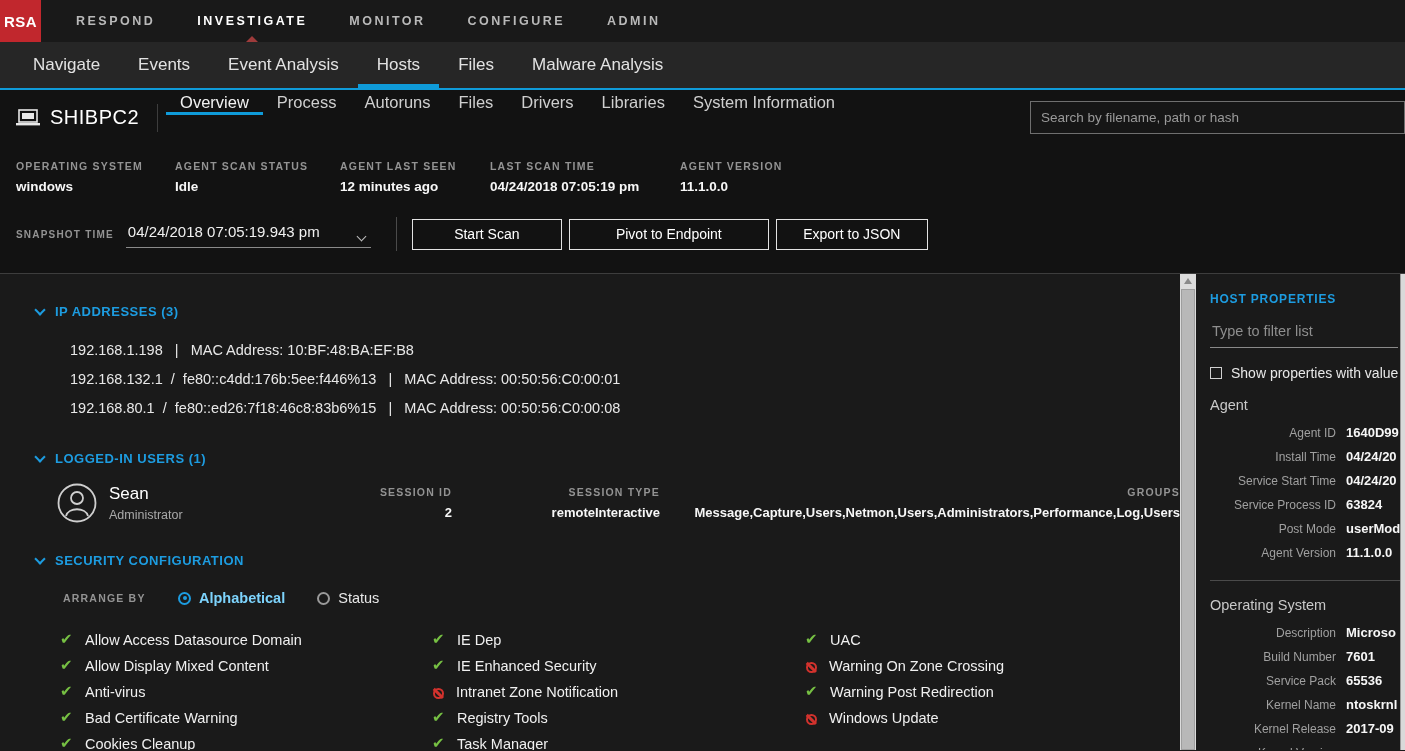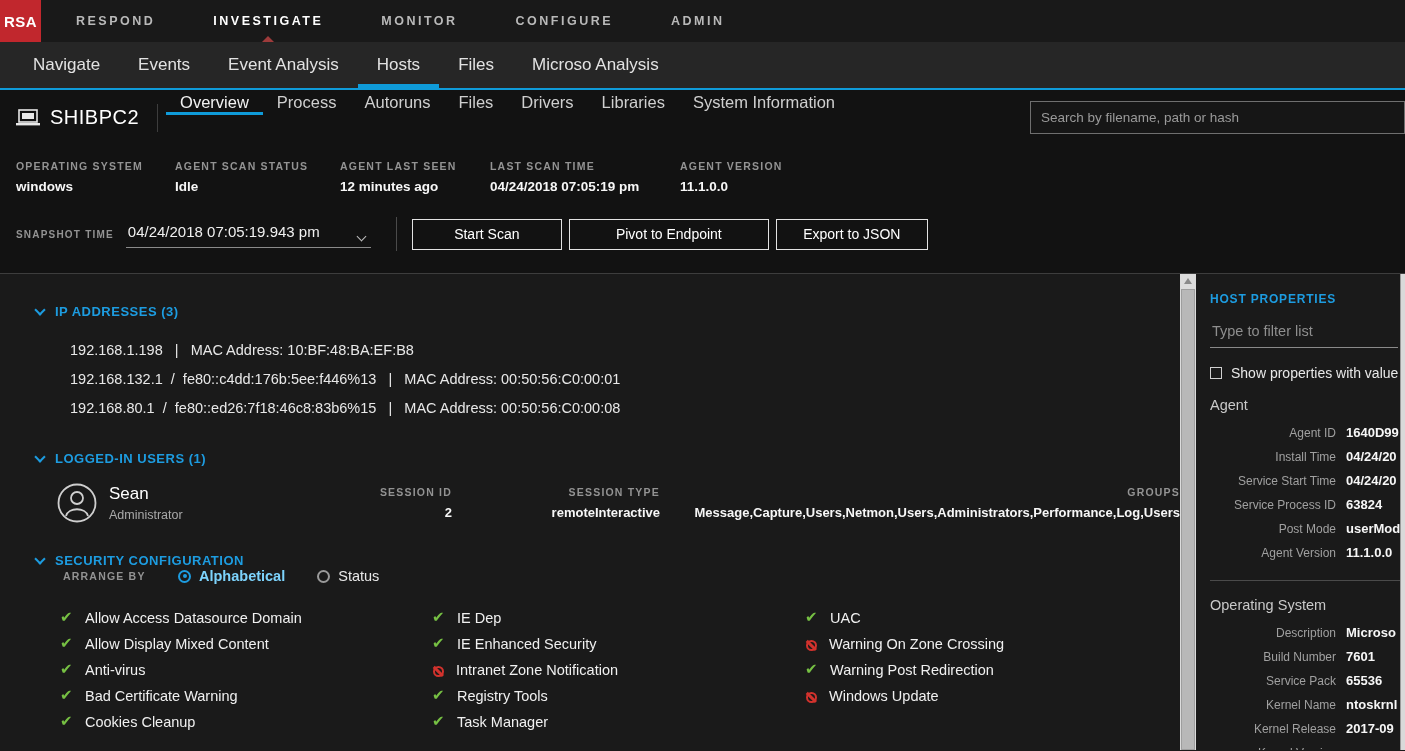--- a/index.html
+++ b/index.html
@@ -3,21 +3,21 @@
 <meta charset="utf-8">
 <style>
   * { margin:0; padding:0; box-sizing:border-box; }
   html,body { width:1405px; height:751px; overflow:hidden; background:#1a1a1a;
               font-family:"Liberation Sans","DejaVu Sans",sans-serif; }
 
   
   .topbar { height:42px; background:#191919; display:flex; align-items:stretch; }
   .logo { width:41px; background:#c1272d; color:#fff; font-weight:bold; font-size:15px;
           display:flex; align-items:center; justify-content:center; letter-spacing:.5px; cursor:pointer; }
-  .topnav { display:flex; align-items:center; padding-left:14px;gap:16px; }
+  .topnav { display:flex; align-items:center; padding-left:14px; }
   .topnav-item { position:relative; color:#b9b9b9; font-size:12.5px; font-weight:bold;
                  letter-spacing:2.5px; padding:0 21px; height:42px; display:flex; align-items:center; cursor:pointer; }
   .topnav-item.active { color:#ffffff; }
   .topnav-item.active .up-tri { position:absolute; bottom:0; left:50%; margin-left:-6px;
       width:0; height:0; border-left:6px solid transparent; border-right:6px solid transparent;
       border-bottom:6px solid #9e3b3b; }
 
   
   .subnav { height:48px; background:#262626; display:flex; align-items:stretch; padding-left:14px;
             border-bottom:2px solid #0f9bd9; }
@@ -76,21 +76,21 @@
   .avatar { width:40px; height:40px; flex:none; }
   .user-names { width:218px; padding-left:12px; padding-top:1px; }
   .user-name { color:#fff; font-size:17px; }
   .user-role { color:#a9a9a9; font-size:12.5px; margin-top:4px; }
   .sess-col { padding-top:3px;text-align:right; }
   .sess-col .mini-value { color:#f7f7f7; font-size:13px; font-weight:bold; margin-top:7px; }
   .col-sid { width:137px; } .col-stype { width:208px; } .col-groups { flex:1; min-width:0; }
   .col-groups .mini-value { white-space:nowrap; overflow:hidden; }
 
   .sec-security { margin-top:30px; }
-  .arrange-row { display:flex; align-items:center; padding-left:27px; }
+  .arrange-row { display:flex; align-items:center; margin-top:22px; padding-left:27px; }
   .arrange-label { color:#939393; font-size:10.5px; font-weight:bold; letter-spacing:1.2px; width:115px; }
   .radio-opt { display:flex; align-items:center; margin-right:32px; cursor:pointer; }
   .radio { width:13px; height:13px; border-radius:50%; border:2px solid #9a9a9a; position:relative; margin-right:8px; flex:none; }
   .radio.selected { border-color:#1d9ce0; }
   .radio.selected::after { content:""; position:absolute; inset:2.5px; border-radius:50%; background:#1d9ce0; }
   .radio-label { color:#e8e8e8; font-size:14.5px; }
   .radio-opt.selected .radio-label { color:#7dd3fc; font-weight:bold; }
 
   .cfg-grid { margin-top:21px; padding-left:24px; display:grid;
               grid-template-rows:repeat(5,26px); grid-template-columns:372px 373px auto;
@@ -148,21 +148,21 @@
     <div class="topnav-item">ADMIN</div>
   </div>
 </div>
 
 <div class="subnav">
   <div class="subnav-item">Navigate</div>
   <div class="subnav-item">Events</div>
   <div class="subnav-item">Event Analysis</div>
   <div class="subnav-item active">Hosts</div>
   <div class="subnav-item">Files</div>
-  <div class="subnav-item">Microso Analysis</div>
+  <div class="subnav-item">Malware Analysis</div>
 </div>
 
 <div class="host-band">
   <div class="host-header">
     <span class="laptop-icon">
       <svg width="24" height="20" viewBox="0 0 24 20">
           <rect x="3" y="2" width="18" height="12" fill="none" stroke="#e8e8e8" stroke-width="1.6"></rect>
           <rect x="6" y="5" width="12" height="6" fill="#e8e8e8"></rect>
           <rect x="0" y="15" width="24" height="2.4" fill="#e8e8e8"></rect>
         </svg>

